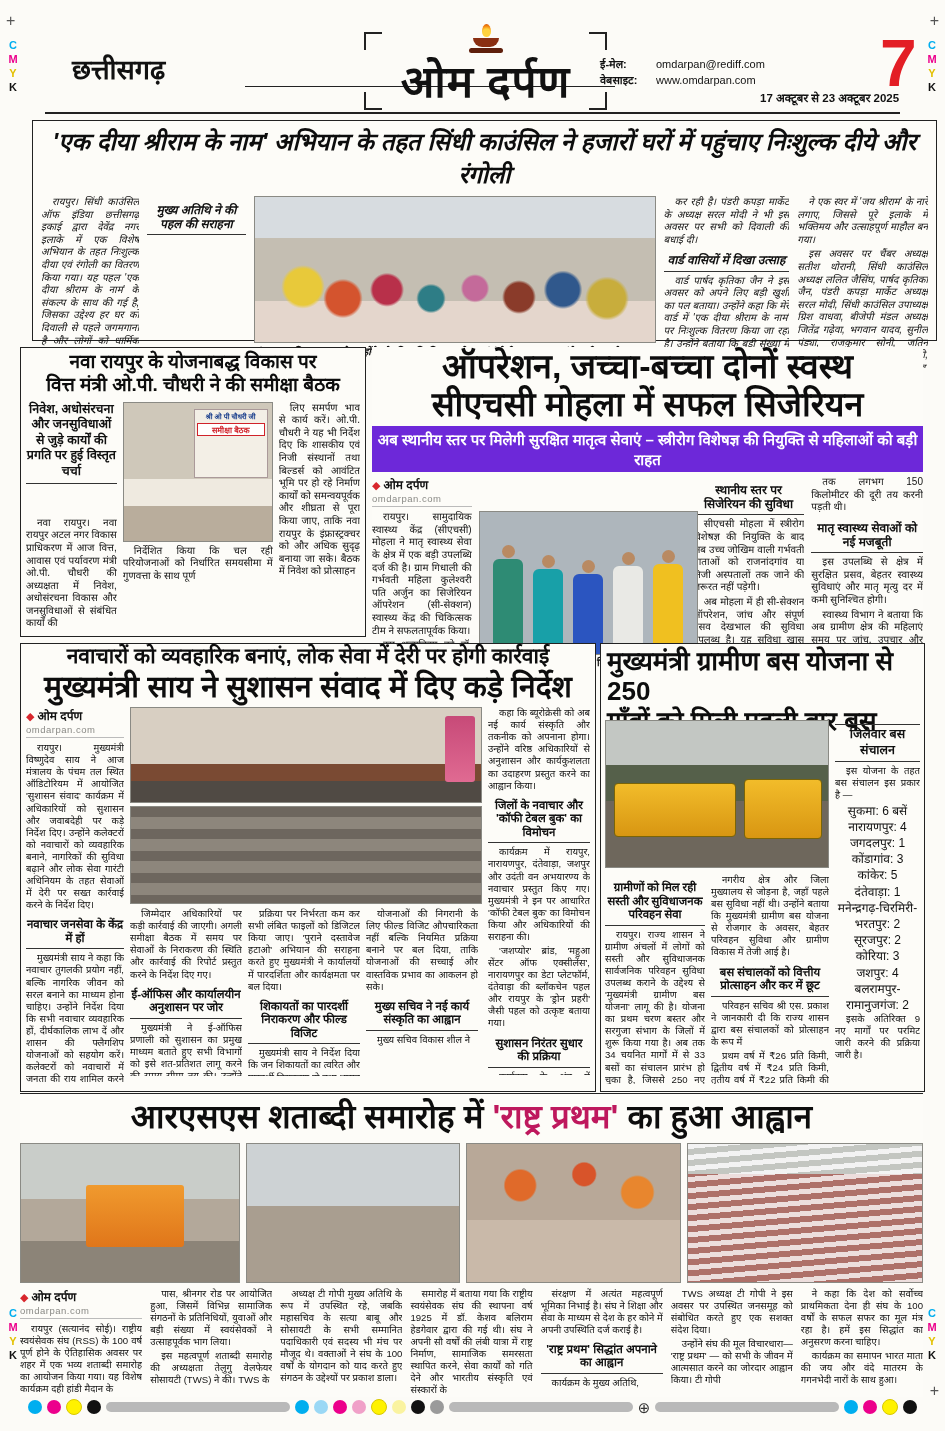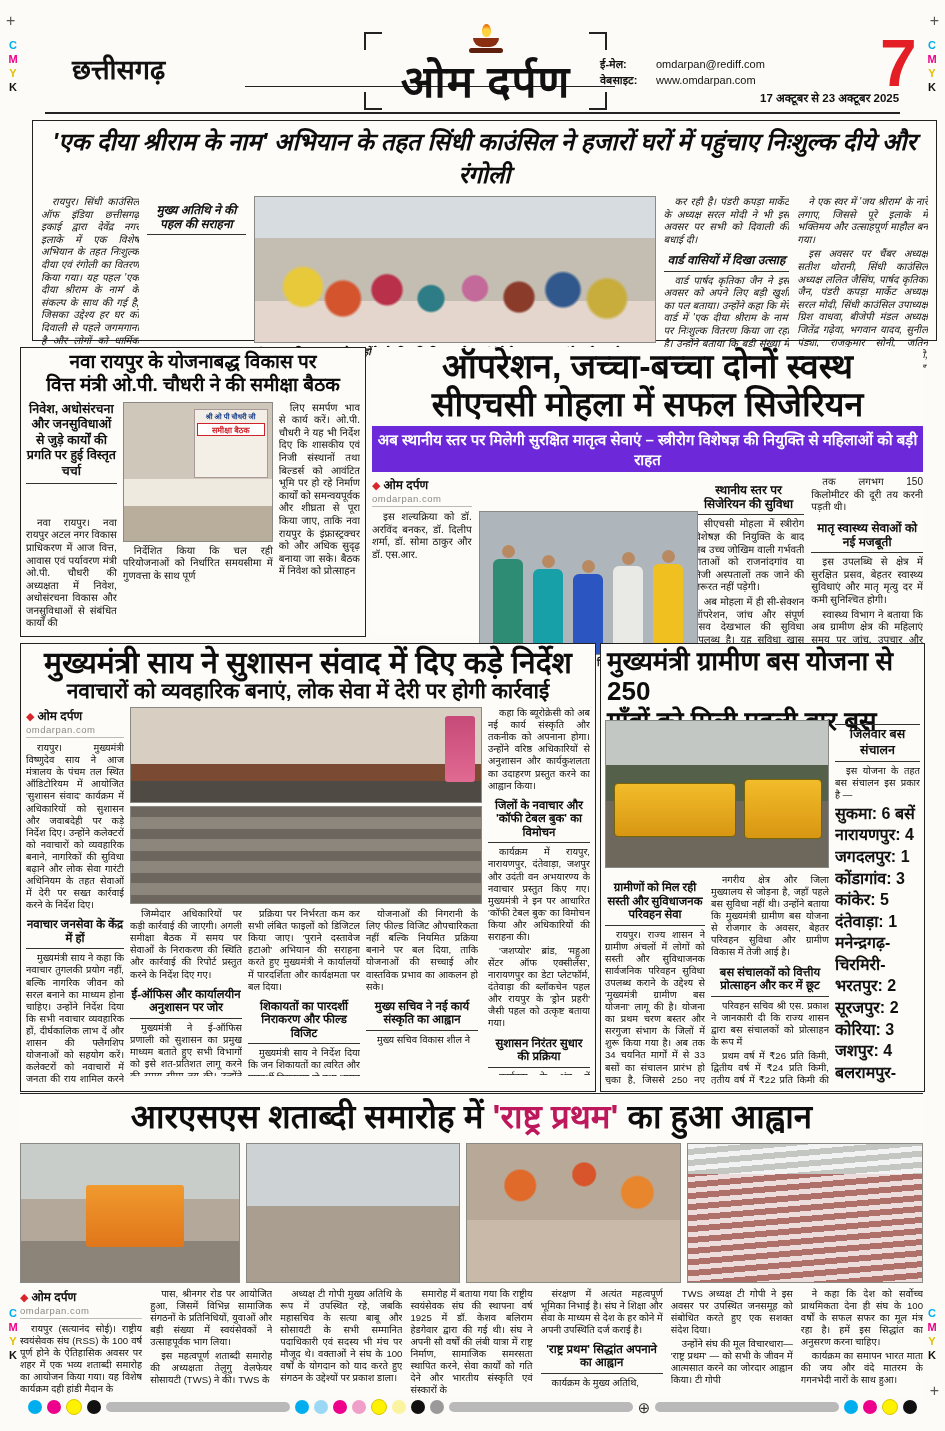--- a/index.html
+++ b/index.html
@@ -75,21 +75,21 @@
   .ph-rss2{background:linear-gradient(180deg,#cdd2d4 0 45%,#a99e90 45% 100%);}
   .ph-rss3{background:
      radial-gradient(circle at 25% 30%,#e06a2a 0 8%,transparent 9%),
      radial-gradient(circle at 55% 22%,#d8542a 0 7%,transparent 8%),
      radial-gradient(circle at 80% 35%,#e8862e 0 8%,transparent 9%),
      linear-gradient(180deg,#b8a898 0 55%,#c9b9a9 55% 100%);}
   .ph-rss4{background:
      repeating-linear-gradient(175deg,rgba(250,250,250,.85) 0 5px,rgba(190,190,185,.4) 5px 11px),
      linear-gradient(180deg,#c6cbc6 0 22%,#a43c34 22% 100%);}
   
-  .dist-line{font-size:16px;line-height:1.35;text-align:left;font-weight:bold;}
+  .dist-line{font-size:12px;line-height:1.35;text-align:center;}
   .boxhead{font-weight:bold;font-size:12.5px;text-align:center;border-top:1.5px solid #333;border-bottom:1.5px solid #333;padding:2px 0;margin:4px 0 3px;}
   
   .printbar{position:absolute;left:28px;top:1398px;width:889px;height:18px;display:flex;align-items:center;gap:5px;}
   .dot{width:14px;height:14px;border-radius:50%;}
   .gbar{height:10px;background:#b9b9b9;border-radius:5px;flex:1;}
   .reg{font-size:15px;color:#333;line-height:1;}
   .redtxt{color:#be185d;}
 </style>
 </head>
 <body>
@@ -217,20 +217,21 @@
       <div>सीएचसी मोहला में सफल सिजेरियन</div>
     </div>
     <div class="deckbar" style="font-size:15px;padding:3px 2px;margin-top:3px;">अब स्थानीय स्तर पर मिलेगी सुरक्षित मातृत्व सेवाएं – स्त्रीरोग विशेषज्ञ की नियुक्ति से महिलाओं को बड़ी राहत</div>
     <div style="display:flex;gap:7px;padding-top:4px;">
       <div style="width:100px;">
         <div class="byline">
           <div class="bl1"><span class="diamond">◆</span><span>ओम दर्पण</span></div>
           <div class="bl2">omdarpan.com</div>
         </div>
         <div class="col" style="height:148px;">
+          <p>रायपुर। सामुदायिक स्वास्थ्य केंद्र (सीएचसी) मोहला ने मातृ स्वास्थ्य सेवा के क्षेत्र में एक बड़ी उपलब्धि दर्ज की है। ग्राम गिधाली की गर्भवती महिला कुलेश्वरी पति अर्जुन का सिजेरियन ऑपरेशन (सी-सेक्शन) स्वास्थ्य केंद्र की चिकित्सक टीम ने सफलतापूर्वक किया।</p>
           <p>इस शल्यक्रिया को डॉ. अरविंद बनकर, डॉ. दिलीप शर्मा, डॉ. सोमा ठाकुर और डॉ. एस.आर.</p>
         </div>
       </div>
       <div style="width:207px;margin-top:35px;">
         <div class="photo ph-medical" style="width:205px;height:142px;">
           <div class="person">
               <div class="head"></div>
               <div class="body" style="background:#2e8b74;height:95px;"></div>
             </div>
           <div class="person">
@@ -261,22 +262,22 @@
       <div class="col" style="width:112px;height:188px;">
         <p>तक लगभग 150 किलोमीटर की दूरी तय करनी पड़ती थी।</p>
         <div class="subhead">मातृ स्वास्थ्य सेवाओं को नई मजबूती</div>
         <p>इस उपलब्धि से क्षेत्र में सुरक्षित प्रसव, बेहतर स्वास्थ्य सुविधाएं और मातृ मृत्यु दर में कमी सुनिश्चित होगी।</p>
         <p>स्वास्थ्य विभाग ने बताया कि अब ग्रामीण क्षेत्र की महिलाएं समय पर जांच, उपचार और प्रसव के लिए अपने ही क्षेत्र में भरोसेमंद चिकित्सा सुविधा पा सकेंगी।</p>
       </div>
     </div>
   </div>
 
   <div class="abox bordered" style="left:20px;top:643px;width:574px;height:447px;">
+    <div class="headline" style="font-size:21px;line-height:1.15;">नवाचारों को व्यवहारिक बनाएं, लोक सेवा में देरी पर होगी कार्रवाई</div>
     <div class="headline" style="font-size:30px;line-height:1.1;padding-top:2px;">मुख्यमंत्री साय ने सुशासन संवाद में दिए कड़े निर्देश</div>
-    <div class="headline" style="font-size:21px;line-height:1.15;">नवाचारों को व्यवहारिक बनाएं, लोक सेवा में देरी पर होगी कार्रवाई</div>
     <div style="display:flex;gap:6px;padding:4px 5px 0;">
       <div style="width:100px;">
         <div class="byline">
           <div class="bl1"><span class="diamond">◆</span><span>ओम दर्पण</span></div>
           <div class="bl2">omdarpan.com</div>
         </div>
         <div class="col" style="height:340px;font-size:9.6px;">
           <p>रायपुर। मुख्यमंत्री विष्णुदेव साय ने आज मंत्रालय के पंचम तल स्थित ऑडिटोरियम में आयोजित 'सुशासन संवाद' कार्यक्रम में अधिकारियों को सुशासन और जवाबदेही पर कड़े निर्देश दिए। उन्होंने कलेक्टरों को नवाचारों को व्यवहारिक बनाने, नागरिकों की सुविधा बढ़ाने और लोक सेवा गारंटी अधिनियम के तहत सेवाओं में देरी पर सख्त कार्रवाई करने के निर्देश दिए।</p>
           <div class="subhead" style="font-size:11.5px;">नवाचार जनसेवा के केंद्र में हों</div>
           <p>मुख्यमंत्री साय ने कहा कि नवाचार तुगलकी प्रयोग नहीं, बल्कि नागरिक जीवन को सरल बनाने का माध्यम होना चाहिए। उन्होंने निर्देश दिया कि सभी नवाचार व्यवहारिक हों, दीर्घकालिक लाभ दें और शासन की फ्लैगशिप योजनाओं को सहयोग करें। कलेक्टरों को नवाचारों में जनता की राय शामिल करने और उनके प्रभाव का फीडबैक लेने के निर्देश भी दिए गए।</p>

